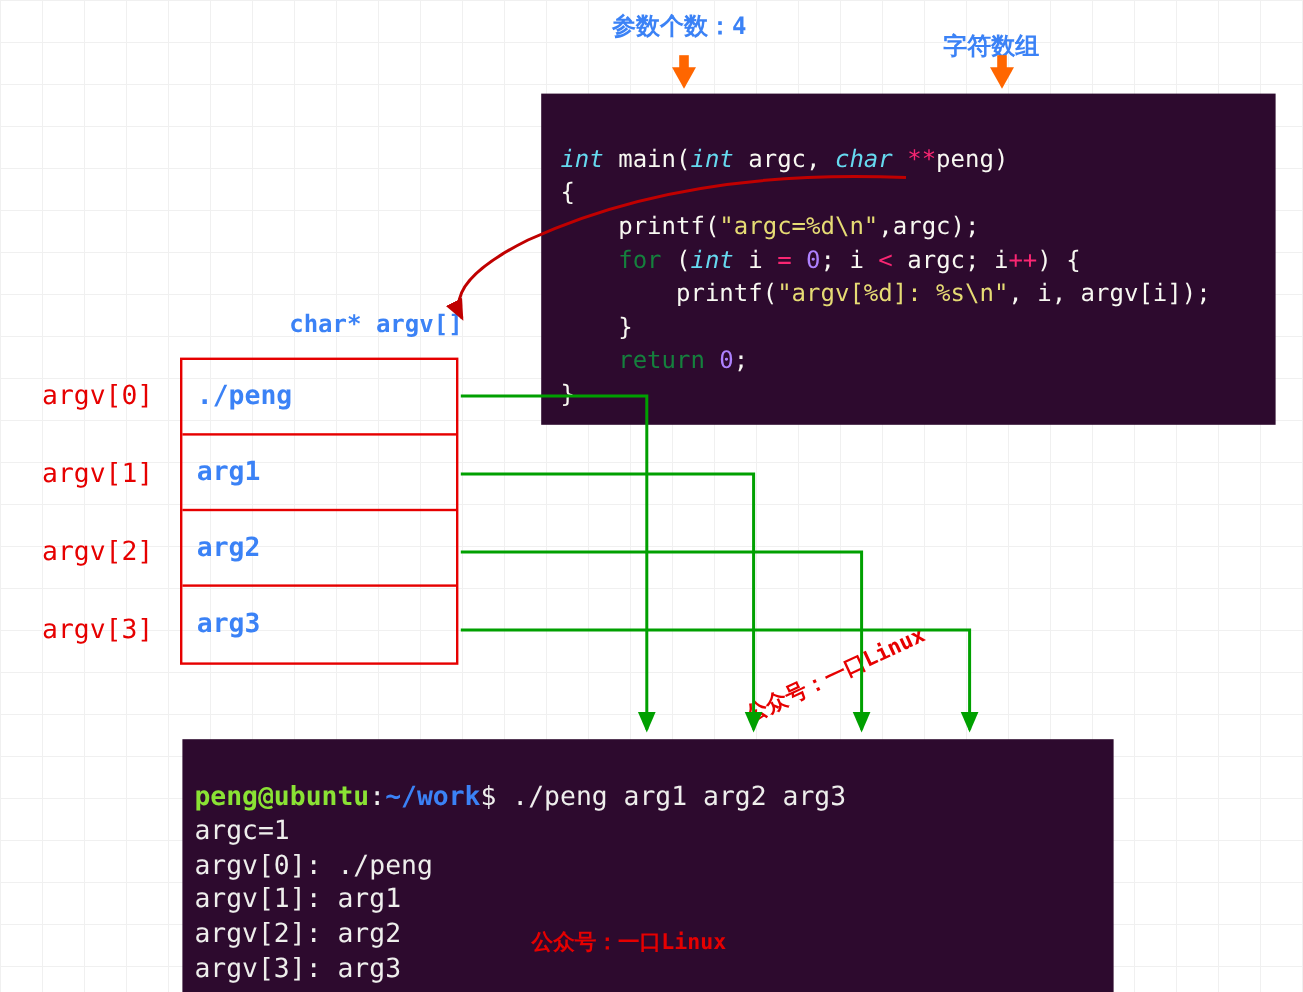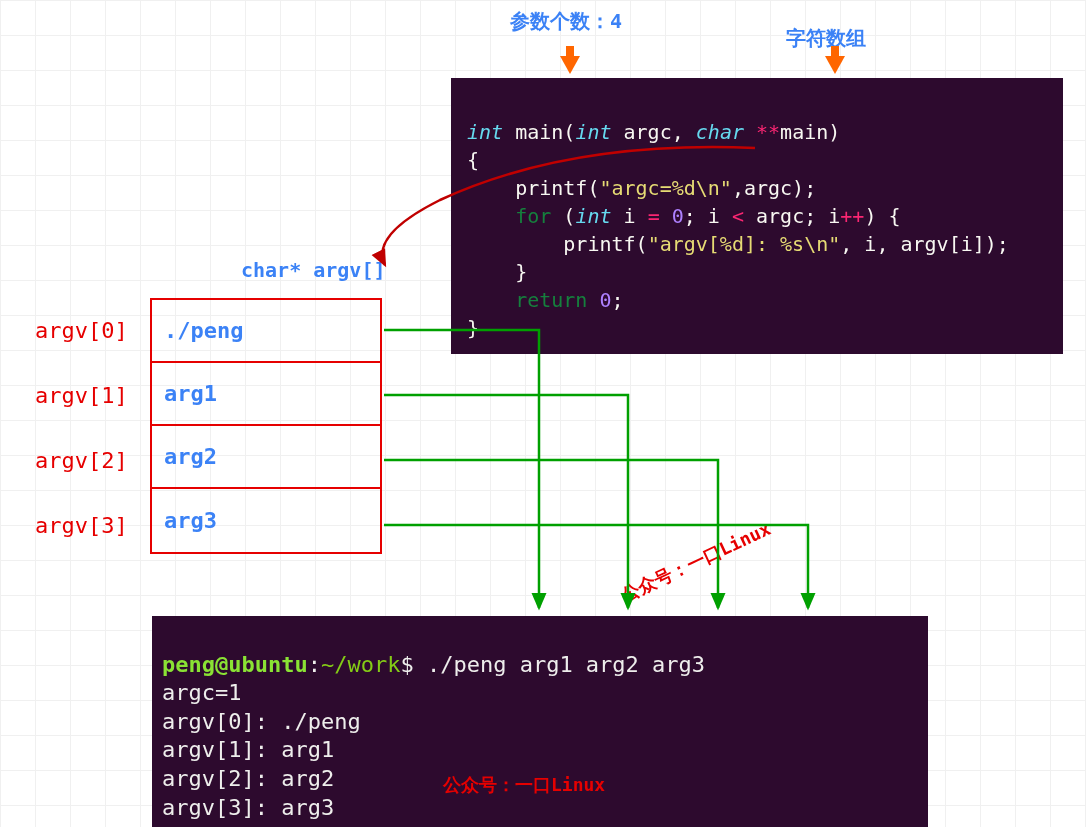--- a/index.html
+++ b/index.html
@@ -77,21 +77,21 @@
     position: absolute;
     background: #2d0a2e;
     color: #f8f8f2;
     font-size: 22px;
     line-height: 1.3;
     padding: 6px 10px;
     font-family: "Consolas", monospace;
     white-space: pre;
   }
   .t-user { color: #8ae234; font-weight: bold; }
-  .t-path { color: #84cc16; font-weight: normal; }
+  .t-path { color: #3b82f6; font-weight: bold; }
   .t-white { color: #eeeeec; }
   .watermark {
     position: absolute;
     color: #e60000;
     font-weight: bold;
     font-size: 18px;
   }
   .watermark-rot {
     transform: rotate(-25deg);
   }
@@ -105,21 +105,21 @@
 </head>
 <body>
 
 <div class="label-red" style="left:510px; top:8px;">参数个数：4</div>
 <div class="label-red" style="left:786px; top:25px;">字符数组</div>
 
 <div class="arrow-down-orange" style="left:560px; top:56px;"></div>
 <div class="arrow-down-orange" style="left:825px; top:56px;"></div>
 
 <div class="code-block" style="left:451px; top:78px; width:612px;">
-<span class="tok-type">int</span><span> main(</span><span class="tok-type">int</span><span> argc, </span><span class="tok-type">char</span><span class="tok-op"> **</span><span>main)</span>
+<span class="tok-type">int</span><span> main(</span><span class="tok-type">int</span><span> argc, </span><span class="tok-type">char</span><span class="tok-op"> **</span><span>peng)</span>
 <span>{</span>
 <span>    printf(</span><span class="tok-str">"argc=%d\n"</span><span>,argc);</span>
 <span class="tok-kw">    for</span><span> (</span><span class="tok-type">int</span><span> i </span><span class="tok-op">=</span><span> </span><span class="tok-num">0</span><span>; i </span><span class="tok-op">&lt;</span><span> argc; i</span><span class="tok-op">++</span><span>) {</span>
 <span>        printf(</span><span class="tok-str">"argv[%d]: %s\n"</span><span>, i, argv[i]);</span>
 <span>    }</span>
 <span class="tok-kw">    return</span><span> </span><span class="tok-num">0</span><span>;</span>
 <span>}</span>
 </div>
 
 <div class="label-red" style="left:241px; top:258px;">char* argv[]</div>

